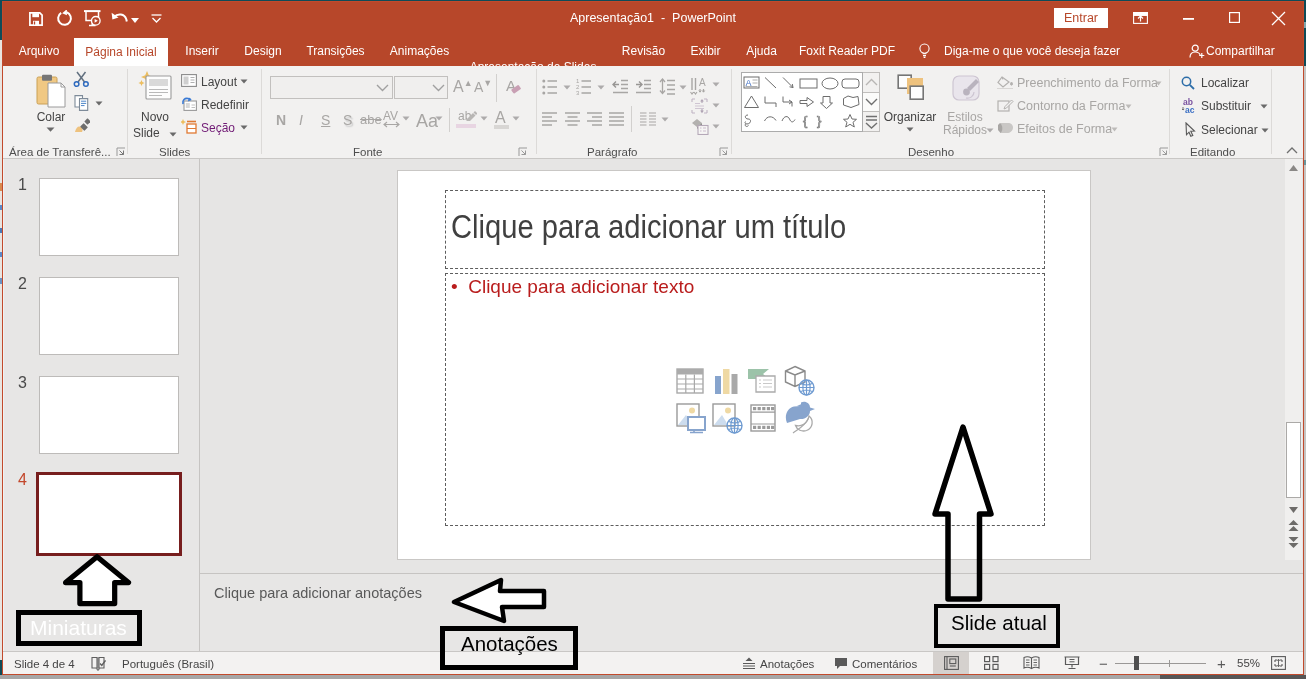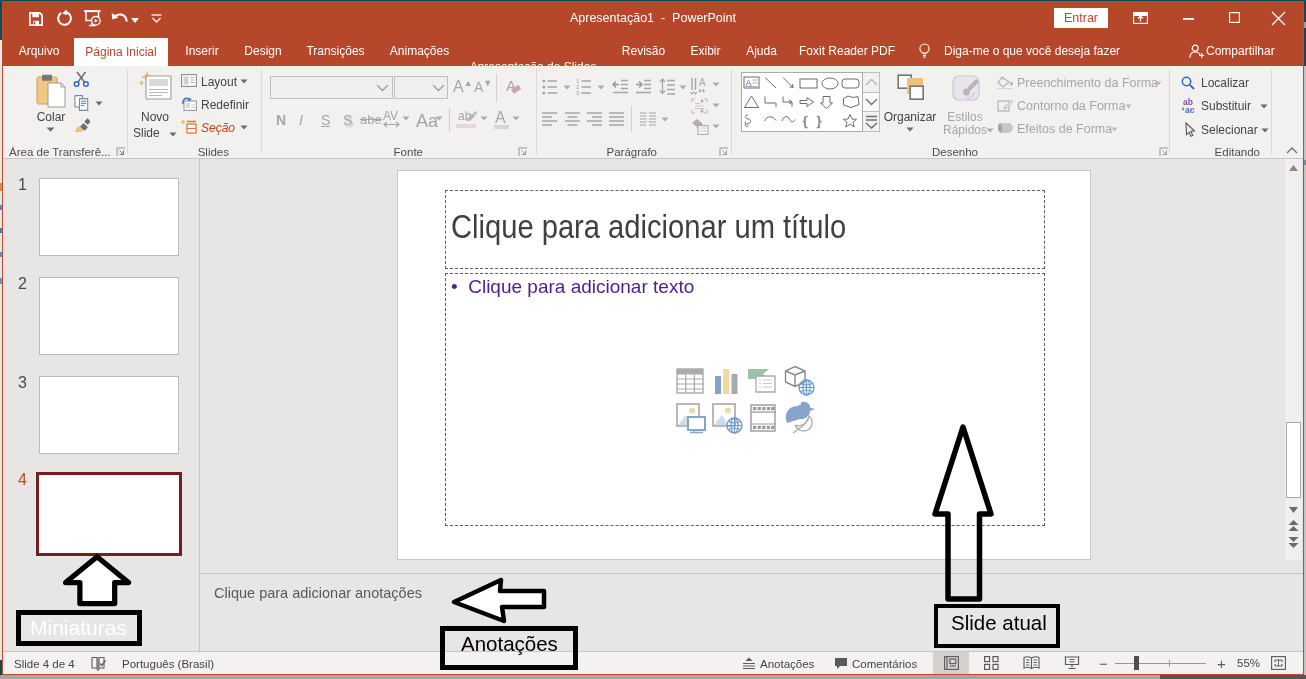--- a/index.html
+++ b/index.html
@@ -5,21 +5,21 @@
 * { margin:0; padding:0; box-sizing:border-box; }
 html,body { width:1306px; height:679px; overflow:hidden; }
 body { font-family:"Liberation Sans", sans-serif; background:#0e4b57; position:relative; }
 .abs { position:absolute; }
 #win { position:absolute; left:3px; top:2px; width:1300px; height:674px; background:#f2f1f0; }
 #titlebar { position:absolute; left:0; top:0; width:1300px; height:34px; background:#b7472a; }
 #tabrow { position:absolute; left:0; top:34px; width:1300px; height:30px; background:#b7472a; }
 .tab { position:absolute; top:0; height:30px; line-height:30px; color:#fff; font-size:12px; text-align:center; }
 #ribbon { position:absolute; left:0; top:64px; width:1300px; height:93px; background:#f2f1f0; border-bottom:1px solid #c9c7c5; }
 .gsep { position:absolute; top:3px; width:1px; height:85px; background:#dcdad8; }
-.glabel { position:absolute; top:80px; height:13px; font-size:11.5px; color:#4e4e4e; text-align:right; white-space:nowrap; }
+.glabel { position:absolute; top:80px; height:13px; font-size:11.5px; color:#4e4e4e; text-align:left; white-space:nowrap; }
 .launch { position:absolute; width:12px; height:12px; }
 .btxt { font-size:12px; color:#3b3b3b; white-space:nowrap; position:absolute; }
 .gray { color:#a8a6a4; }
 #panel { position:absolute; left:1px; top:157px; width:196px; height:492px; background:#e7e6e5; border-right:1px solid #c6c4c2; }
 #canvas { position:absolute; left:197px; top:157px; width:1103px; height:414px; background:#e6e5e4; }
 #notes { position:absolute; left:197px; top:571px; width:1103px; height:78px; background:#e7e6e5; border-top:1px solid #c6c4c2; }
 #statusbar { position:absolute; left:0; top:649px; width:1300px; height:23px; background:#f3f2f1; border-top:1px solid #c9c7c5; font-size:11.5px; color:#454545; }
 .thumb { position:absolute; left:35px; width:140px; height:78px; background:#fff; border:1px solid #bdbbb9; }
 .tnum { position:absolute; left:14px; width:14px; font-size:16px; color:#4a4a4a; }
 svg { display:block; }
@@ -178,21 +178,21 @@
       <path d="M10.8 3 L6.8 4.4 L8 0.4 Z" fill="#3a7ad4"></path>
     </svg>
     <div class="btxt" style="left:198px;top:32px;color:#444;">Redefinir</div>
 
     <svg class="abs" style="left:178px;top:53px" width="16" height="15" viewBox="0 0 16 15">
       <path d="M2 0 L2.9 2.1 L5 3 L2.9 3.9 L2 6 L1.1 3.9 L-1 3 L1.1 2.1 Z" fill="#edbe5f"></path>
       <path d="M6 2.5 H15" stroke="#e07a33" stroke-width="1.6"></path>
       <rect x="6" y="5" width="9" height="9" fill="#fff" stroke="#e07a33" stroke-width="1.3"></rect>
       <path d="M6 9.5 H15" stroke="#e07a33" stroke-width="1"></path>
     </svg>
-    <div class="btxt" style="left:198px;top:55px;color:#c2410c;font-style:italic;">Seção</div>
+    <div class="btxt" style="left:198px;top:55px;color:#701a75;">Seção</div>
     <svg class="abs" style="left:237px;top:59px" width="8" height="5" viewBox="0 0 8 5">
         <path d="M0.5 0.5 L7.5 0.5 L4 4.5 Z" fill="#6a6a6a"></path>
       </svg>
     <div class="glabel" style="left:156px;width:70px;">Slides</div>
     <div class="gsep" style="left:258px;"></div>
 
     <div class="abs" style="left:267px;top:10px;width:123px;height:23px;background:#f0efee;border:1px solid #c2c0be;"></div>
     <svg class="abs" style="left:373px;top:18px" width="13" height="8" viewBox="0 0 13 8" fill="none" stroke="#a0a0a0" stroke-width="1.4">
         <path d="M1 1 L6.5 6.5 L12 1"></path>
       </svg>
@@ -463,21 +463,21 @@
     <div class="tnum" style="top:215px;">3</div>
     <div class="thumb" style="top:217px;"></div>
     <div class="tnum" style="top:312px;color:#c3472b;">4</div>
     <div class="abs" style="left:32px;top:313px;width:146px;height:84px;background:#fff;border:3px solid #771e1e;"></div>
   </div>
   <div id="canvas">
     <div class="abs" id="slide" style="left:197px;top:11px;width:694px;height:390px;background:#fff;border:1px solid #c9c7c5;">
       <div class="abs" style="left:47px;top:19px;width:600px;height:79px;border:1px dashed #5d5d5d;"></div>
       <div class="abs" style="left:47px;top:102px;width:600px;height:253px;border:1px dashed #5d5d5d;"></div>
       <div class="abs" style="left:53px;top:36px;font-size:34px;color:#404040;font-weight:300;white-space:nowrap;transform:scaleX(0.857);transform-origin:0 0;">Clique para adicionar um título</div>
-      <div class="abs" style="left:53px;top:105px;font-size:19px;color:#4c1d95;white-space:nowrap;">•&nbsp; Clique para adicionar texto</div>
+      <div class="abs" style="left:53px;top:105px;font-size:19px;color:#b91c1c;white-space:nowrap;">•&nbsp; Clique para adicionar texto</div>
 
       <svg class="abs" style="left:278px;top:196px" width="28" height="28" viewBox="0 0 28 28">
         <rect x="1" y="2" width="26" height="24" fill="#fff" stroke="#a9a9a9" stroke-width="1.4"></rect>
         <rect x="1" y="2" width="26" height="5.5" fill="#ababab"></rect>
         <path d="M1 12 H27 M1 17 H27 M1 22 H27 M9.8 7.5 V26 M18.4 7.5 V26" stroke="#a9a9a9" stroke-width="1.2" fill="none"></path>
       </svg>
       <svg class="abs" style="left:316px;top:197px" width="24" height="27" viewBox="0 0 24 27">
         <rect x="1" y="8" width="6" height="18" fill="#87a4cd"></rect>
         <rect x="9" y="1" width="6.5" height="25" fill="#efd9a4"></rect>
         <rect x="17.5" y="6" width="6" height="20" fill="#a9a9a9"></rect>

